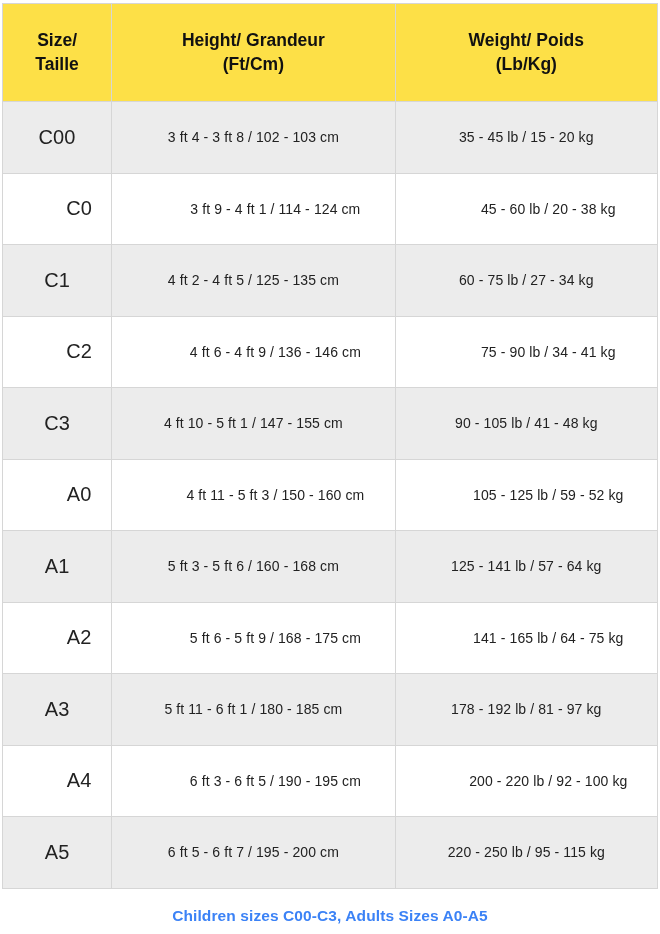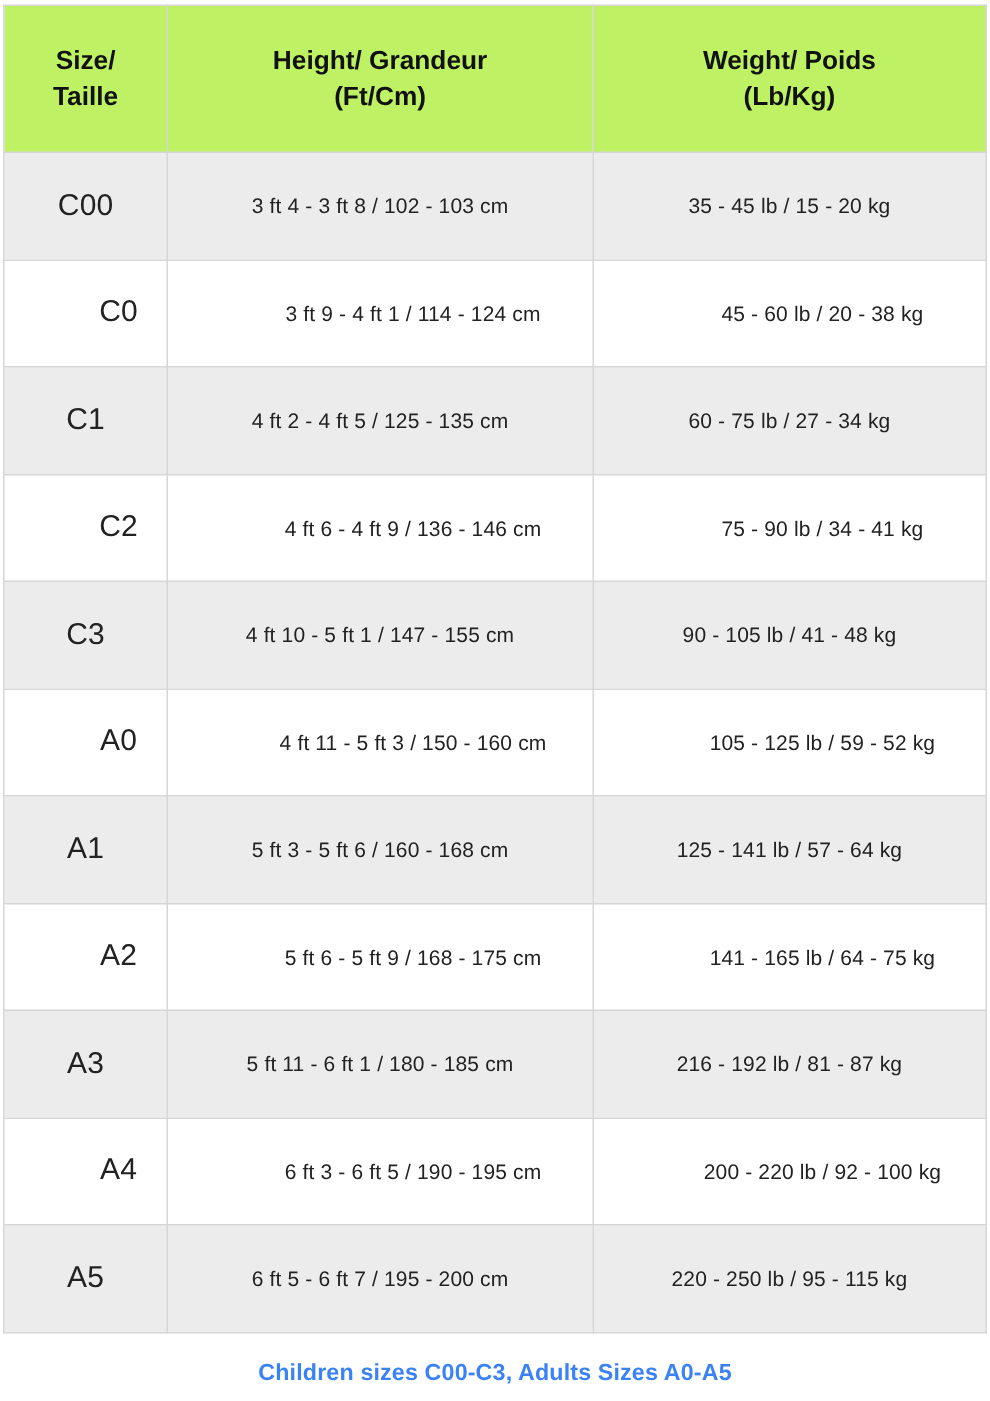--- a/index.html
+++ b/index.html
@@ -37,21 +37,21 @@
   col.col-size   { width: 109px; }
   col.col-height { width: 283px; }
   col.col-weight { width: 262px; }
 
   thead th {
     height: 97px;
     font-size: 17.5px;
     font-weight: bold;
     line-height: 1.35;
     color: #111111;
-    background: #bef264;
+    background: #fde047;
   }
   thead th .hline {
     display: block;
   }
   thead th.size-head {
     font-size: 17.5px;
   }
 
   tbody tr {
     height: 71.5px;
@@ -144,21 +144,21 @@
         <td>125 - 141 lb / 57 - 64 kg</td>
       </tr>
       <tr class="even">
         <td class="size-cell">A2</td>
         <td>5 ft 6 - 5 ft 9 / 168 - 175 cm</td>
         <td>141 - 165 lb / 64 - 75 kg</td>
       </tr>
       <tr class="odd">
         <td class="size-cell">A3</td>
         <td>5 ft 11 - 6 ft 1 / 180 - 185 cm</td>
-        <td>216 - 192 lb / 81 - 87 kg</td>
+        <td>178 - 192 lb / 81 - 97 kg</td>
       </tr>
       <tr class="even">
         <td class="size-cell">A4</td>
         <td>6 ft 3 - 6 ft 5 / 190 - 195 cm</td>
         <td>200 - 220 lb / 92 - 100 kg</td>
       </tr>
       <tr class="odd">
         <td class="size-cell">A5</td>
         <td>6 ft 5 - 6 ft 7 / 195 - 200 cm</td>
         <td>220 - 250 lb / 95 - 115 kg</td>

